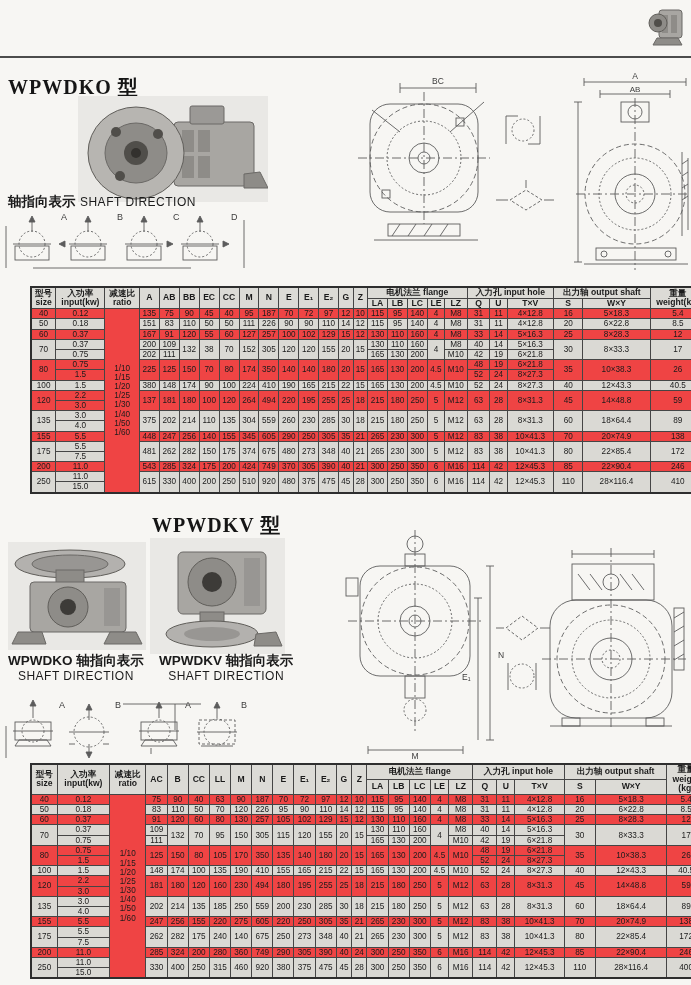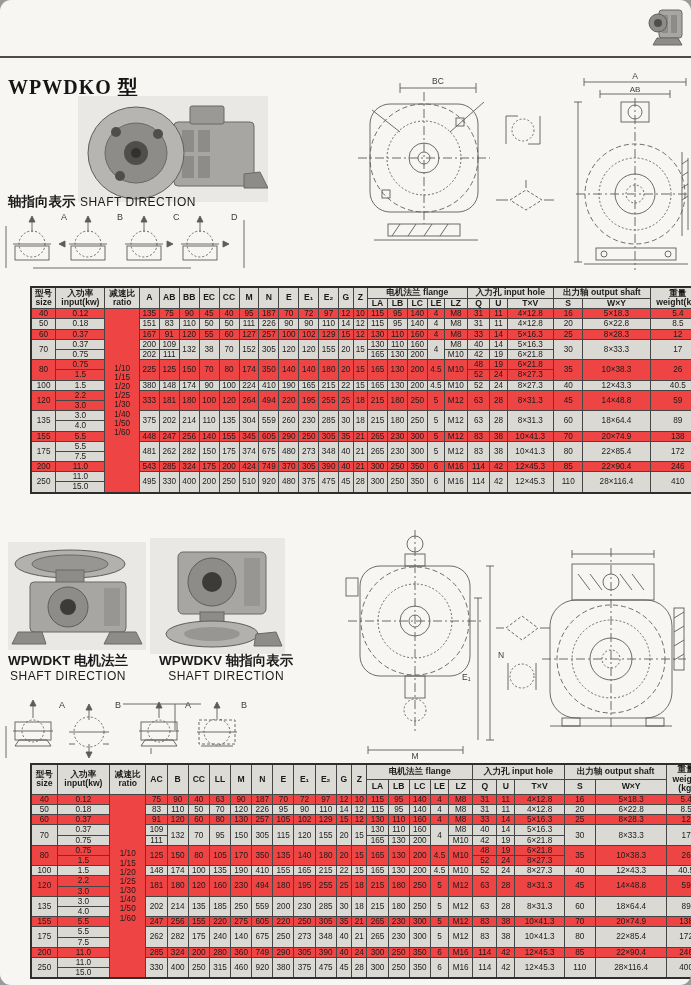--- a/index.html
+++ b/index.html
@@ -1,17 +1,17 @@
 <!DOCTYPE html>
 <html><head>
 <meta charset="utf-8">
 <style>
   html,body{margin:0;padding:0;background:#9a9a9a;}
   #page{position:relative;width:691px;height:985px;background:#f7f6f3;overflow:hidden;
-        font-family:"Liberation Sans",sans-serif;color:#1b1b1b;border-radius:11px;}
+        font-family:"Liberation Sans",sans-serif;color:#1b1b1b;}
   .rule{position:absolute;left:0;top:56px;width:691px;height:2px;background:#4c4c4c;}
   .h1{position:absolute;font-family:"Liberation Serif",serif;font-weight:bold;
       font-size:20px;letter-spacing:1px;color:#151515;white-space:nowrap;}
   .shaftlabel{position:absolute;white-space:nowrap;text-align:center;}
   .shaftlabel .zh{font-weight:bold;font-size:13.5px;}
   .shaftlabel .en{font-size:12px;letter-spacing:.5px;}
   .twoline .zh{display:block;}
   .twoline .en{display:block;margin-top:-1px;}
   .photo{position:absolute;background:#e9e8e5;}
   .dim-table{position:absolute;left:7px;width:677px;border-collapse:collapse;background:#ef4444;
@@ -397,21 +397,21 @@
           <td>52</td>
           <td>24</td>
           <td>8×27.3</td>
           <td>40</td>
           <td>12×43.3</td>
           <td>40.5</td>
         </tr>
         <tr>
           <td rowspan="2">120</td>
           <td>2.2</td>
-          <td rowspan="2">333</td>
+          <td rowspan="2">137</td>
           <td rowspan="2">181</td>
           <td rowspan="2">180</td>
           <td rowspan="2">100</td>
           <td rowspan="2">120</td>
           <td rowspan="2">264</td>
           <td rowspan="2">494</td>
           <td rowspan="2">220</td>
           <td rowspan="2">195</td>
           <td rowspan="2">255</td>
           <td rowspan="2">25</td>
@@ -541,21 +541,21 @@
           <td>114</td>
           <td>42</td>
           <td>12×45.3</td>
           <td>85</td>
           <td>22×90.4</td>
           <td>246</td>
         </tr>
         <tr class="shade">
           <td rowspan="2">250</td>
           <td>11.0</td>
-          <td rowspan="2">495</td>
+          <td rowspan="2">615</td>
           <td rowspan="2">330</td>
           <td rowspan="2">400</td>
           <td rowspan="2">200</td>
           <td rowspan="2">250</td>
           <td rowspan="2">510</td>
           <td rowspan="2">920</td>
           <td rowspan="2">480</td>
           <td rowspan="2">375</td>
           <td rowspan="2">475</td>
           <td rowspan="2">45</td>
@@ -571,20 +571,21 @@
           <td rowspan="2">110</td>
           <td rowspan="2">28×116.4</td>
           <td rowspan="2">410</td>
         </tr>
         <tr class="shade">
           <td>15.0</td>
         </tr>
       </tbody>
     </table>
 
+  <div class="h1" style="left:152px;top:512px">WPWDKV 型</div>
 
   <div class="photo" style="left:8px;top:542px;width:138px;height:108px">
     <svg width="138" height="108" viewBox="0 0 138 108">
       <ellipse cx="62" cy="22" rx="55" ry="14" fill="#b3b1ae" stroke="#605e5a"></ellipse>
       <ellipse cx="62" cy="22" rx="38" ry="9" fill="#989693" stroke="#6b6966"></ellipse>
       <rect x="48" y="28" width="28" height="14" fill="#8e8c88" stroke="#6b6966"></rect>
       <rect x="22" y="40" width="96" height="50" rx="4" fill="#a8a6a2" stroke="#6b6966"></rect>
       <circle cx="60" cy="65" r="20" fill="#8e8c88" stroke="#605e5a"></circle>
       <circle cx="60" cy="65" r="8" fill="#3d3b38"></circle>
       <rect x="96" y="46" width="16" height="38" fill="#989693"></rect>
@@ -658,21 +659,21 @@
       <line x1="212" y1="218" x2="334" y2="218"></line>
       <rect x="224" y="210" width="18" height="8"></rect>
         <rect x="308" y="210" width="18" height="8"></rect>
     </g>
     <text x="160" y="150" font-size="8.5" fill="#3c3c3c">N</text>
     <text x="124" y="172" font-size="8.5" fill="#3c3c3c">E₁</text>
     <text x="77" y="251" font-size="8.5" fill="#3c3c3c" text-anchor="middle">M</text>
   </svg>
 
   <div class="shaftlabel twoline" style="left:8px;top:652px">
-    <span class="zh">WPWDKT 电机法兰</span>
+    <span class="zh">WPWDKO 轴指向表示</span>
     <span class="en">SHAFT DIRECTION</span>
   </div>
   <div class="shaftlabel twoline" style="left:159px;top:652px">
     <span class="zh">WPWDKV 轴指向表示</span>
     <span class="en">SHAFT DIRECTION</span>
   </div>
 
   <svg class="drw" style="left:5px;top:696px" width="262" height="64" viewBox="0 0 262 64">
     <g stroke="#5c5c5c" fill="none" stroke-width="0.9">
       <line x1="1" y1="30" x2="1" y2="62"></line>

